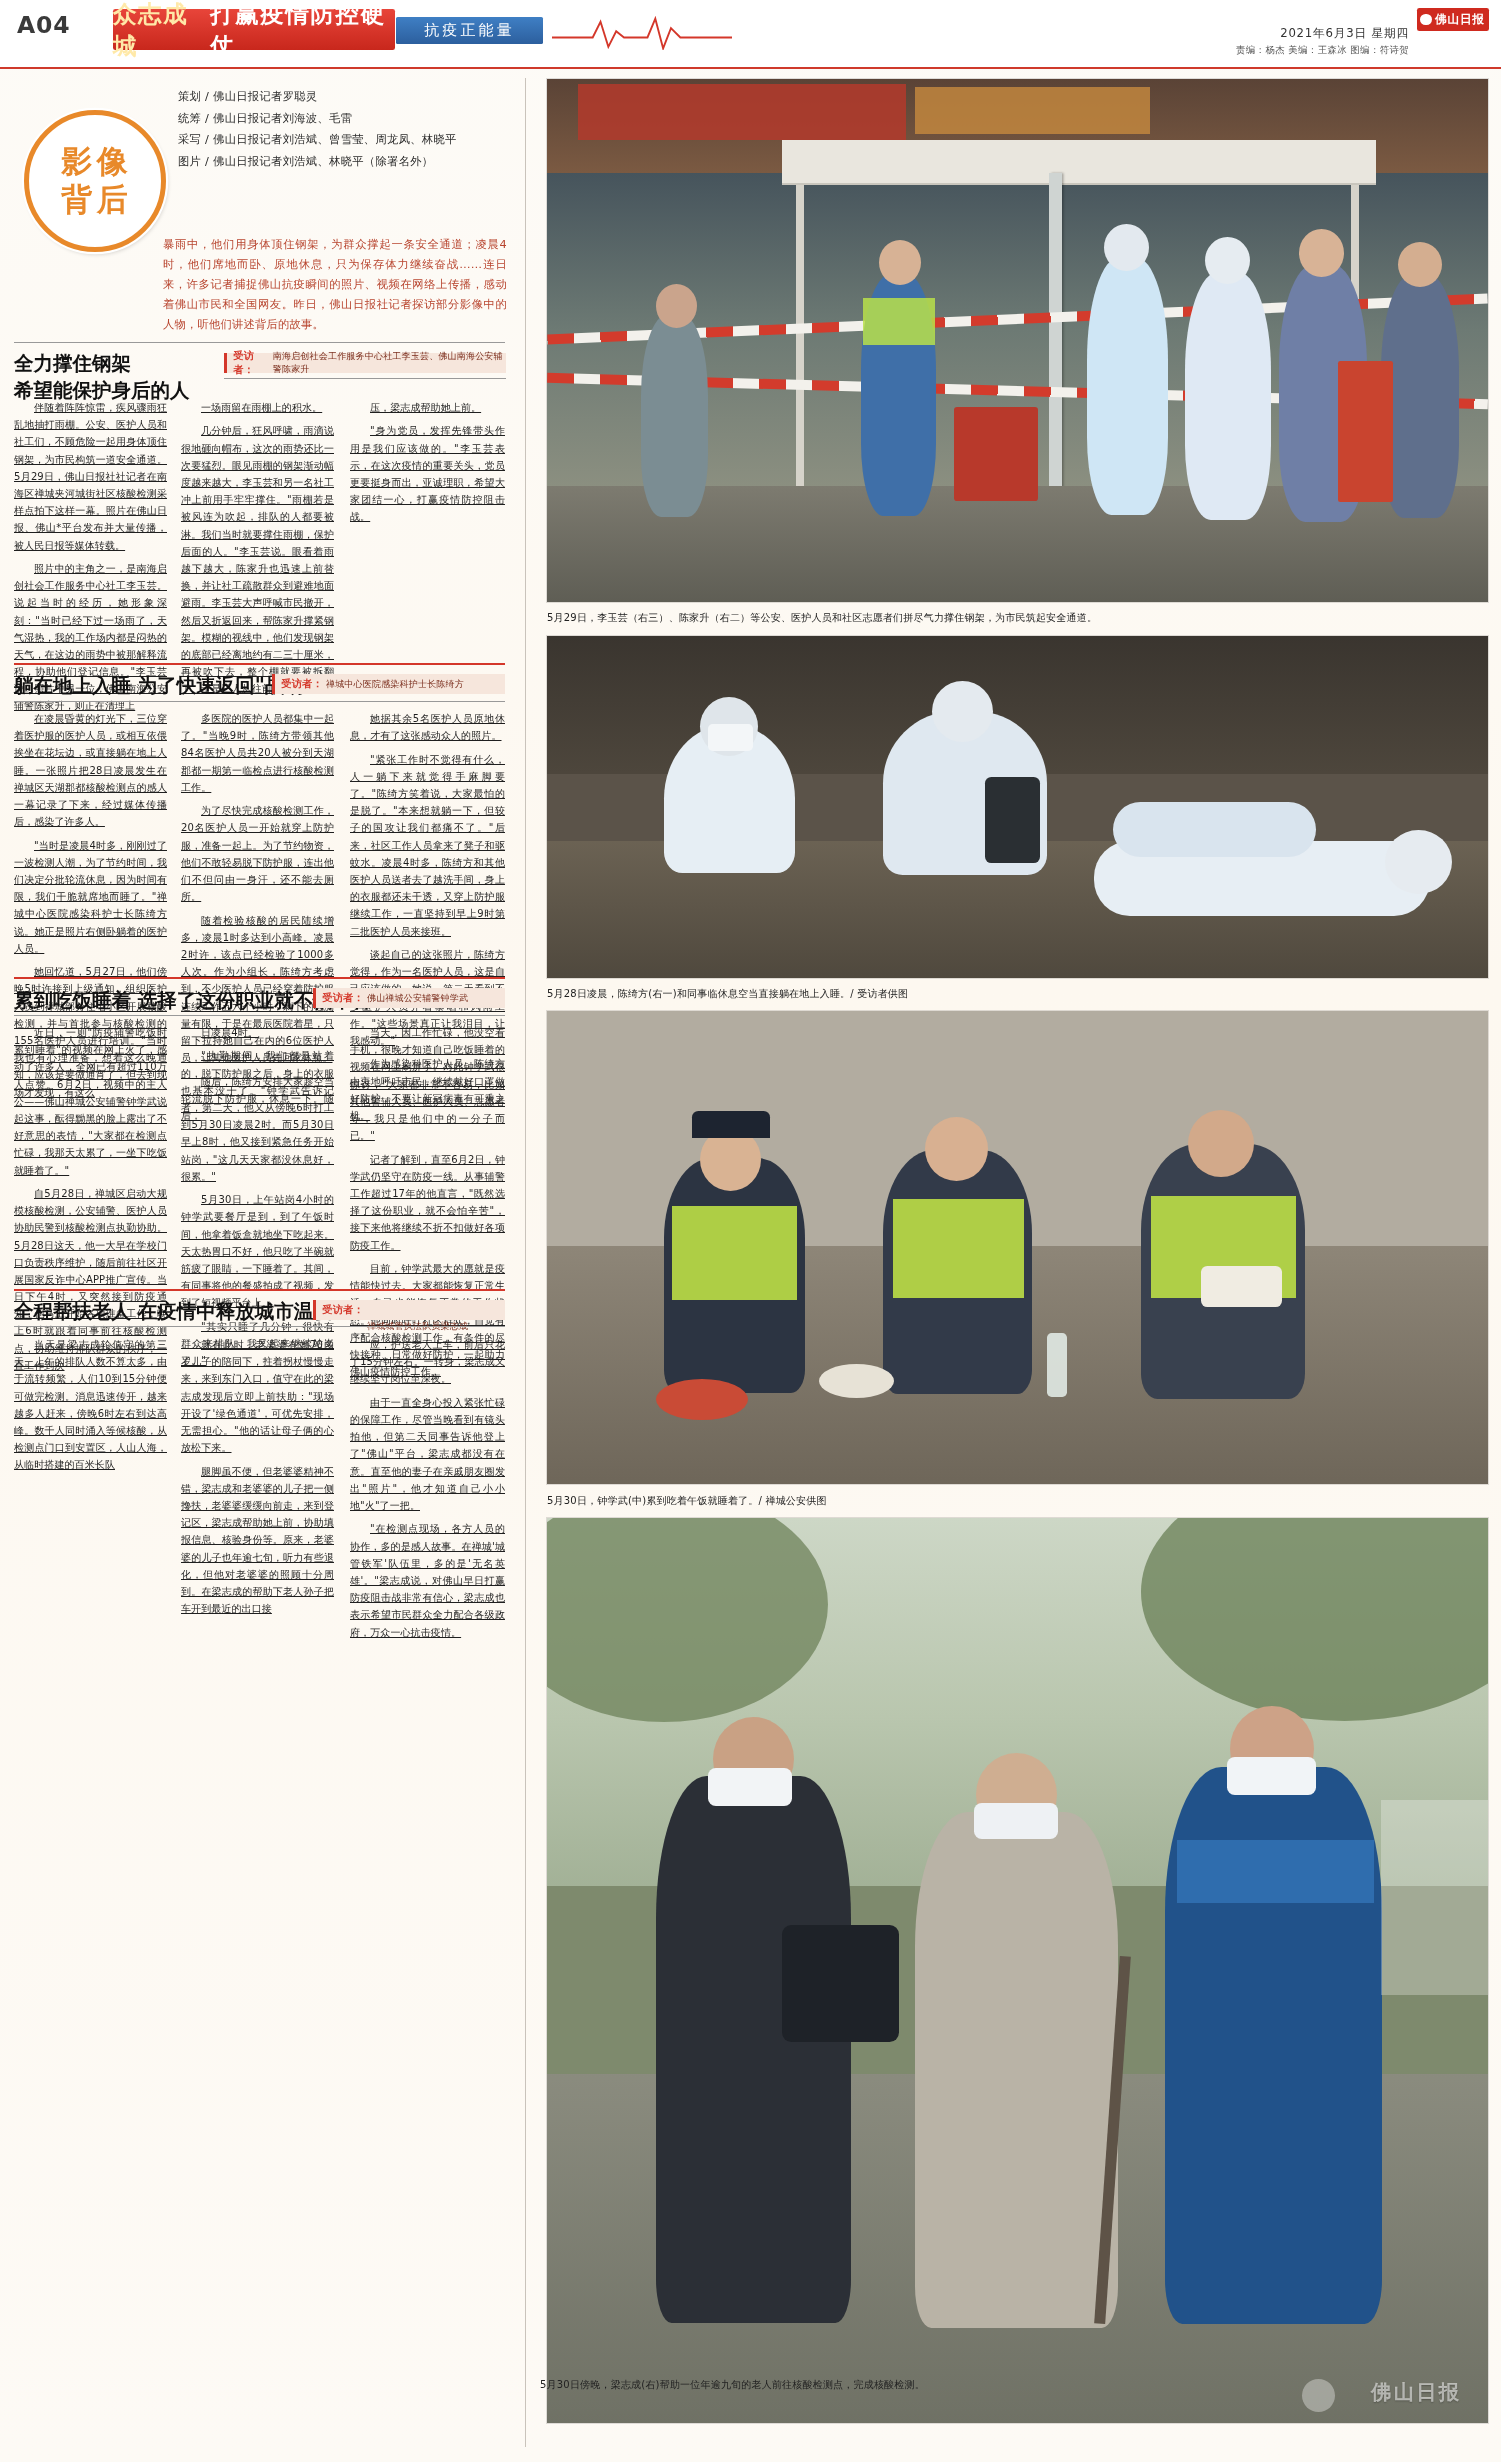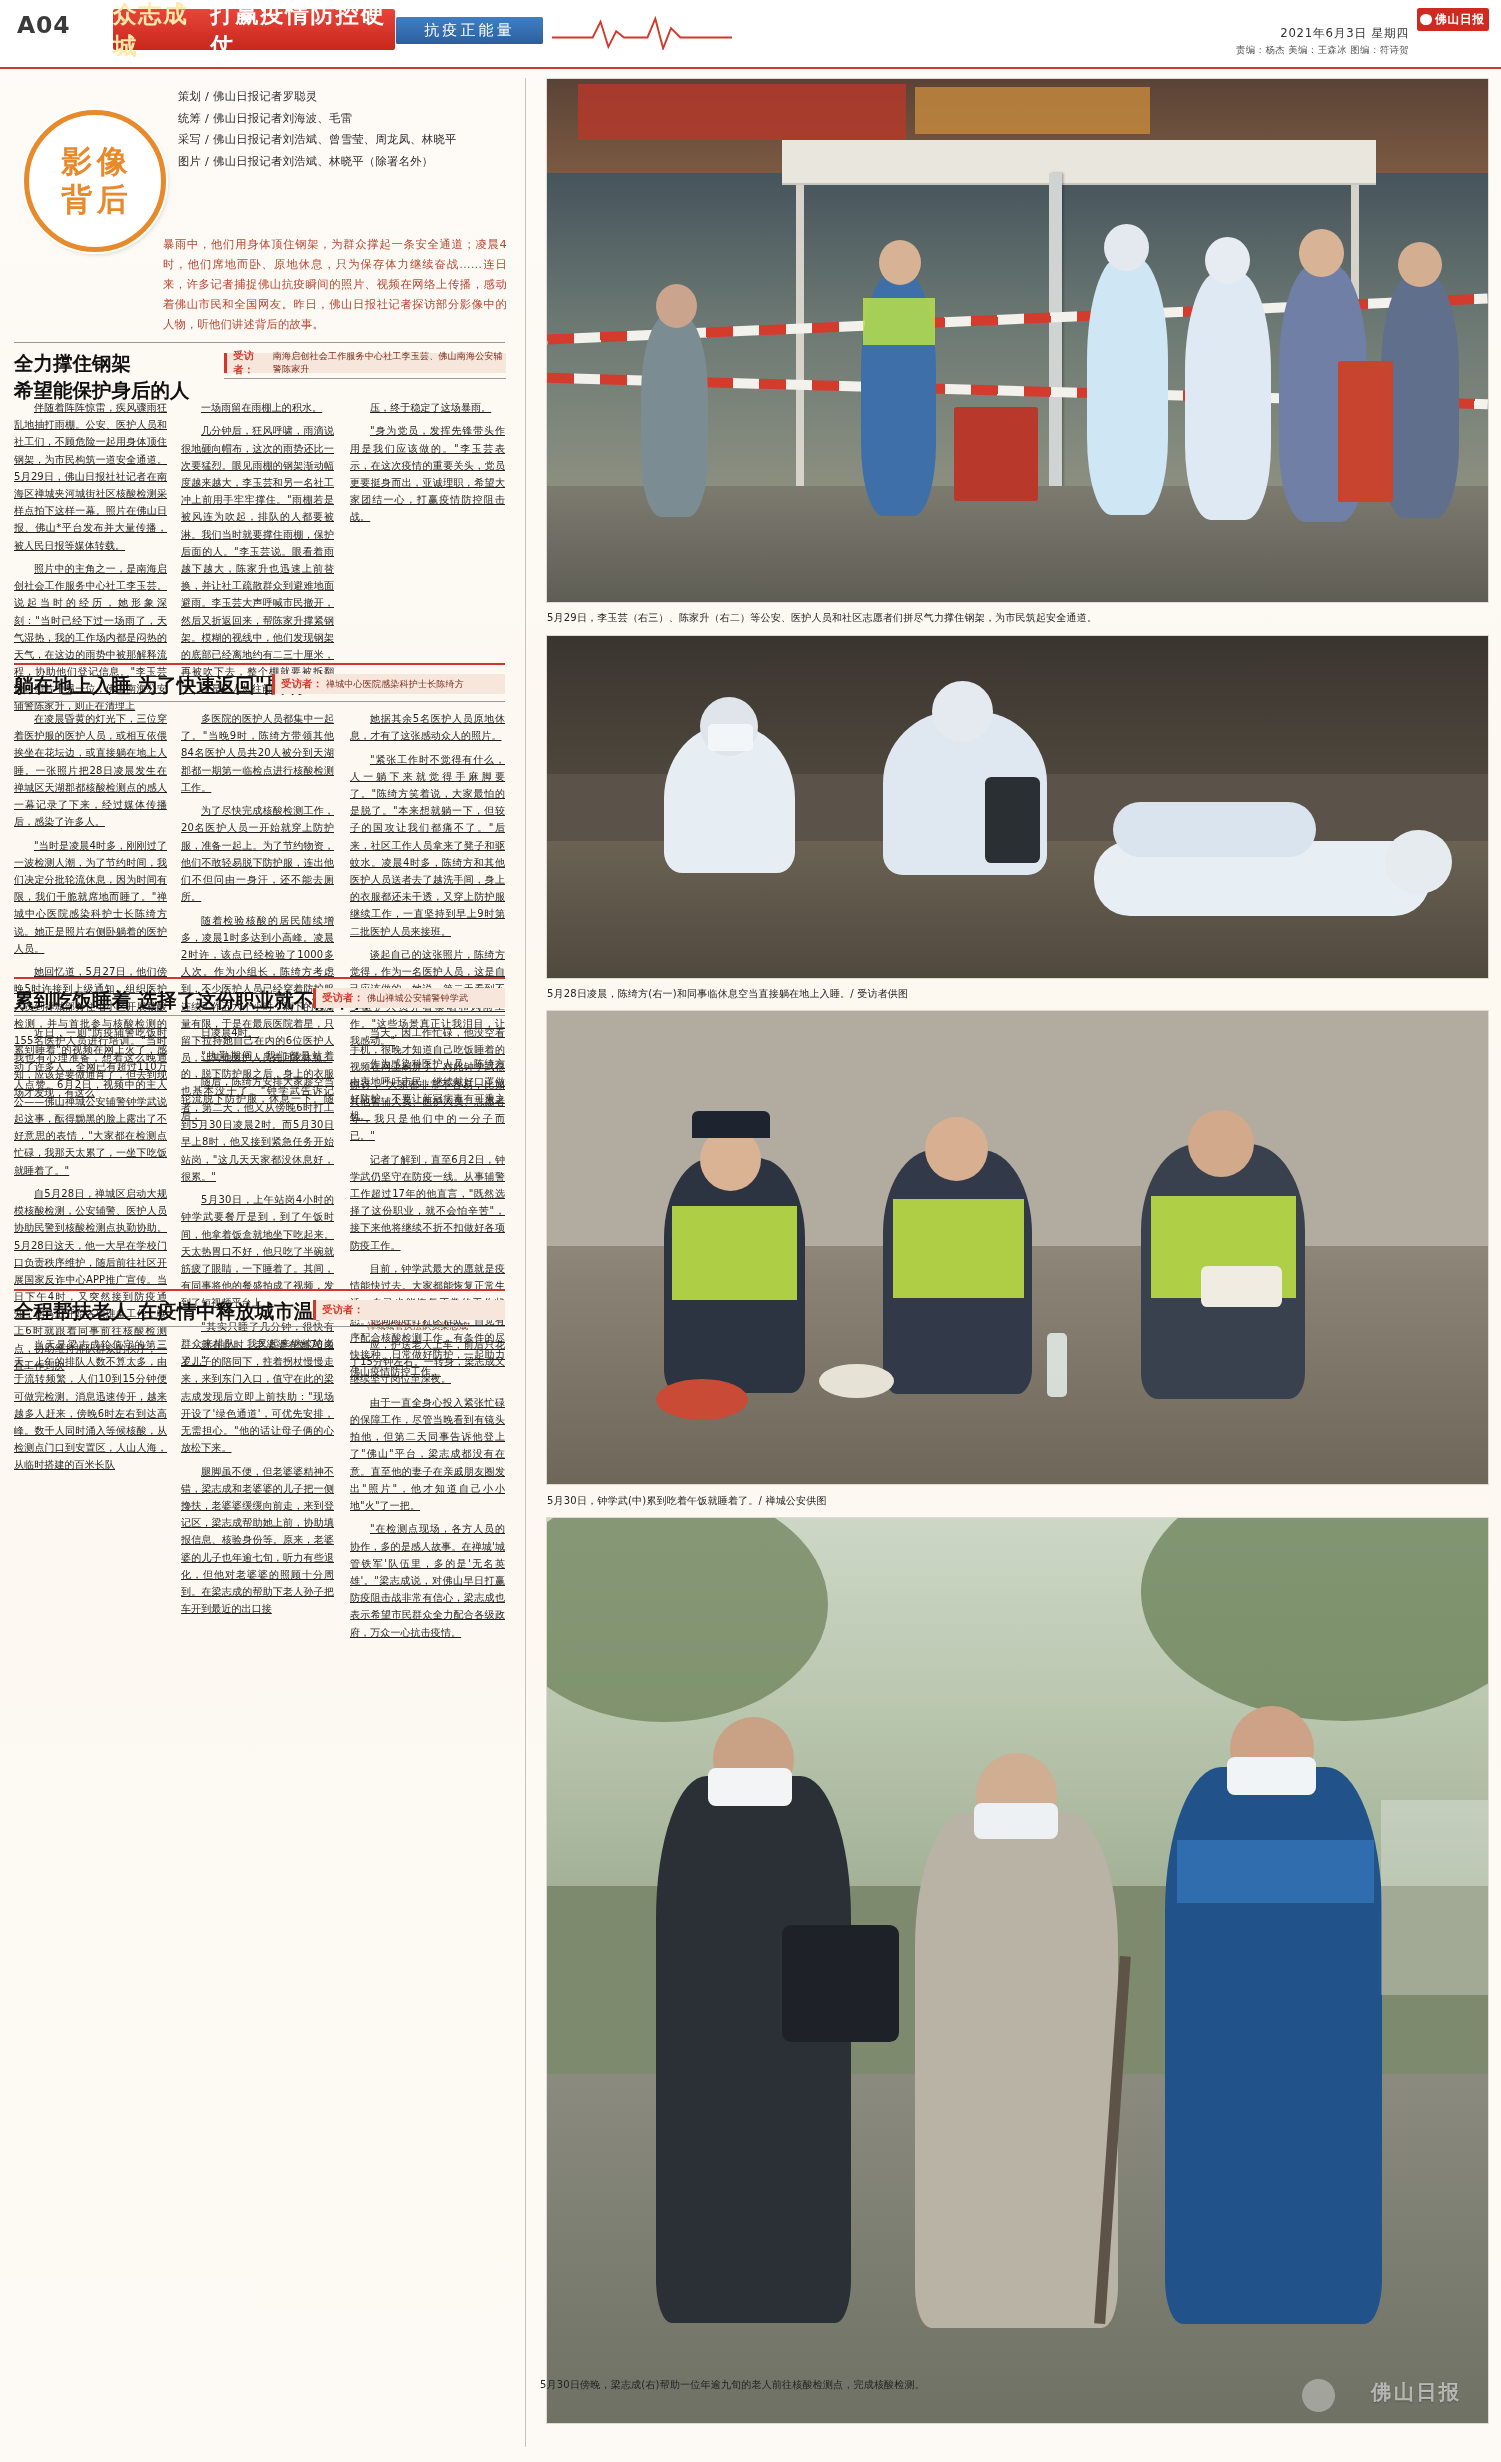--- a/index.html
+++ b/index.html
@@ -213,21 +213,21 @@
 
   <div class="col" style="left:14px; top:399px; width:153px; height:219px;">
     <p>伴随着阵阵惊雷，疾风骤雨狂乱地抽打雨棚。公安、医护人员和社工们，不顾危险一起用身体顶住钢架，为市民构筑一道安全通道。5月29日，佛山日报社社记者在南海区禅城夹河城街社区核酸检测采样点拍下这样一幕。照片在佛山日报、佛山*平台发布并大量传播，被人民日报等媒体转载。</p>
     <p>照片中的主角之一，是南海启创社会工作服务中心社工李玉芸。说起当时的经历，她形象深刻："当时已经下过一场雨了，天气湿热，我的工作场内都是闷热的天气，在这边的雨势中被那解释流程，协助他们登记信息。"李玉芸说。照片中另一位，佛山南海公安辅警陈家升，则正在清理上</p>
   </div>
   <div class="col" style="left:181px; top:399px; width:153px; height:219px;">
     <p>一场雨留在雨棚上的积水。</p>
     <p>几分钟后，狂风呼啸，雨滴说很地砸向帽布，这次的雨势还比一次要猛烈。眼见雨棚的钢架渐动幅度越来越大，李玉芸和另一名社工冲上前用手牢牢撑住。"雨棚若是被风连为吹起，排队的人都要被淋。我们当时就要撑住雨棚，保护后面的人。"李玉芸说。眼看着雨越下越大，陈家升也迅速上前替换，并让社工疏散群众到避难地面避雨。李玉芸大声呼喊市民撤开，然后又折返回来，帮陈家升撑紧钢架。模糊的视线中，他们发现钢架的底部已经离地约有二三十厘米，再被吹下去，整个棚就要被拆翻了。于是三人从往前推变为向下</p>
   </div>
   <div class="col" style="left:350px; top:399px; width:155px; height:219px;">
-    <p>压，终于稳定了这场暴雨。</p>
+    <p>压，梁志成帮助她上前。</p>
     <p>"身为党员，发挥先锋带头作用是我们应该做的。"李玉芸表示，在这次疫情的重要关头，党员更要挺身而出，亚诚理职，希望大家团结一心，打赢疫情防控阻击战。</p>
   </div>
 
   <div class="hr-thick" style="left:14px; top:663px; width:491px;"></div>
   <div class="sec-title" style="left:14px; top:672px; font-size:19.5px;">躺在地上入睡 为了快速返回"战场"</div>
 
   <div class="interviewee" style="left:272px; top:674px; width:233px;">
     <b>受访者：</b>
     <span style="font-size:9px;">禅城中心医院感染科护士长陈绮方</span>
   </div>

